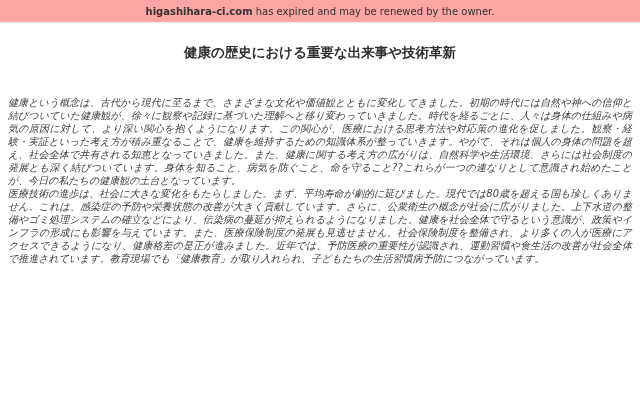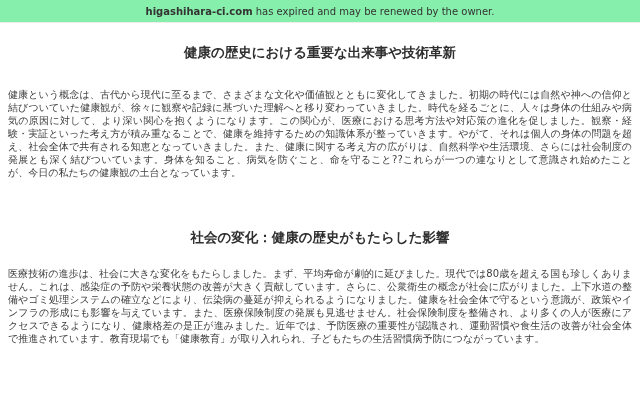--- a/index.html
+++ b/index.html
@@ -16,59 +16,59 @@
   }
   .notice-bar {
     box-sizing: border-box;
     width: 100%;
     text-align: center;
     font-size: 10px;
     line-height: 11px;
     padding: 6px 0 5px 0;
     border-bottom: 1px solid #ececec;
     color: #333333;
-    background: #86efac;
+    background: #fca5a5;
   }
   .notice-bar .domain-name {
     font-weight: bold;
   }
   main {
     padding: 0 8px;
   }
   .section-heading {
     text-align: center;
     font-size: 13.5px;
     font-weight: bold;
     color: #2f2f2f;
     margin: 0;
   }
   .section-body {
     font-size: 10px;
     line-height: 13px;
     text-align: justify;
     color: #3c3c3c;
     margin: 0;
+    font-style: italic;
   }
-  .section-1 .section-heading { margin: 21px 0 26px 0; }
+  .section-1 .section-heading { margin: 21px 0 34px 0; }
   .section-2 .section-heading { margin: 50px 0 20px 0; }
   .section-3 .section-heading { margin: 28px 0 0 0; }
 </style>
 </head>
 <body>
 
 <header class="notice-bar">
   <span class="domain-name">higashihara-ci.com</span><span> has expired and may be renewed by the owner.</span>
 </header>
 
 <main>
 
   <section class="section-1">
     <h2 class="section-heading">健康の歴史における重要な出来事や技術革新</h2>
     <p class="section-body">健康という概念は、古代から現代に至るまで、さまざまな文化や価値観とともに変化してきました。初期の時代には自然や神への信仰と結びついていた健康観が、徐々に観察や記録に基づいた理解へと移り変わっていきました。時代を経るごとに、人々は身体の仕組みや病気の原因に対して、より深い関心を抱くようになります。この関心が、医療における思考方法や対応策の進化を促しました。観察・経験・実証といった考え方が積み重なることで、健康を維持するための知識体系が整っていきます。やがて、それは個人の身体の問題を超え、社会全体で共有される知恵となっていきました。また、健康に関する考え方の広がりは、自然科学や生活環境、さらには社会制度の発展とも深く結びついています。身体を知ること、病気を防ぐこと、命を守ること??これらが一つの連なりとして意識され始めたことが、今日の私たちの健康観の土台となっています。</p>
   </section>
 
   <section class="section-2">
-    <h2 class="section-heading">社会の変化：健康の歴史がもたらした影響</h2>
     <p class="section-body">医療技術の進歩は、社会に大きな変化をもたらしました。まず、平均寿命が劇的に延びました。現代では80歳を超える国も珍しくありません。これは、感染症の予防や栄養状態の改善が大きく貢献しています。さらに、公衆衛生の概念が社会に広がりました。上下水道の整備やゴミ処理システムの確立などにより、伝染病の蔓延が抑えられるようになりました。健康を社会全体で守るという意識が、政策やインフラの形成にも影響を与えています。また、医療保険制度の発展も見逃せません。社会保険制度を整備され、より多くの人が医療にアクセスできるようになり、健康格差の是正が進みました。近年では、予防医療の重要性が認識され、運動習慣や食生活の改善が社会全体で推進されています。教育現場でも「健康教育」が取り入れられ、子どもたちの生活習慣病予防につながっています。</p>
   </section>
 
 
 </main>
 
 </body></html>

